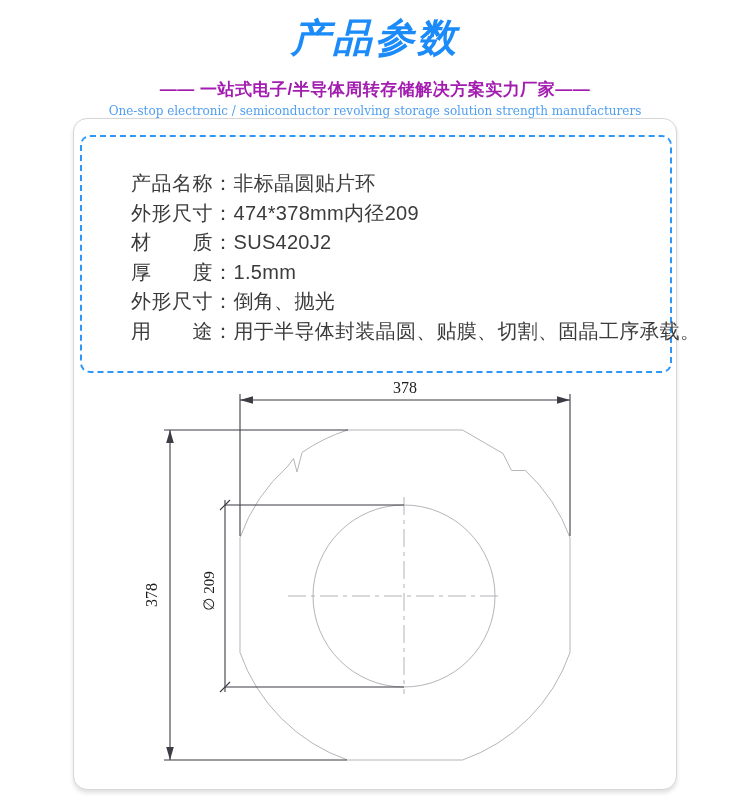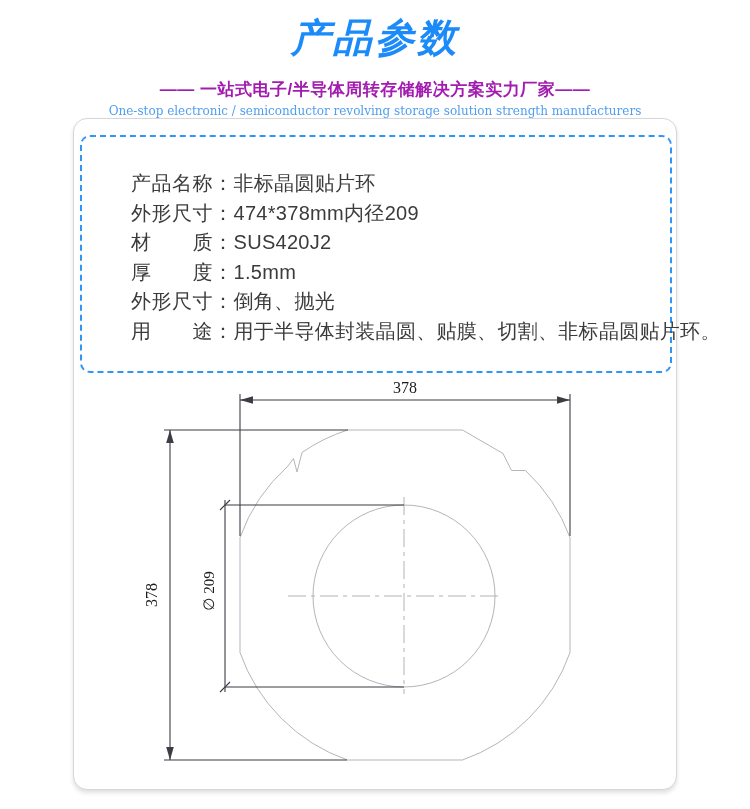--- a/index.html
+++ b/index.html
@@ -74,21 +74,21 @@
       <div class="spec-row">
         <span class="label">材　　质：</span><span class="value">SUS420J2</span>
       </div>
       <div class="spec-row">
         <span class="label">厚　　度：</span><span class="value">1.5mm</span>
       </div>
       <div class="spec-row">
         <span class="label">外形尺寸：</span><span class="value">倒角、抛光</span>
       </div>
       <div class="spec-row">
-        <span class="label">用　　途：</span><span class="value">用于半导体封装晶圆、贴膜、切割、非标晶圆贴片环。</span>
+        <span class="label">用　　途：</span><span class="value">用于半导体封装晶圆、贴膜、切割、固晶工序承载。</span>
       </div>
     </div>
   </div>
 </div>
 
 <svg class="drawing" width="750" height="809" viewBox="0 0 750 809" xmlns="http://www.w3.org/2000/svg">
 
   <path class="outline" d="M 347.5 430
            L 462.5 430
            L 503 453.5 L 511.5 470.5 L 525.5 470.5

